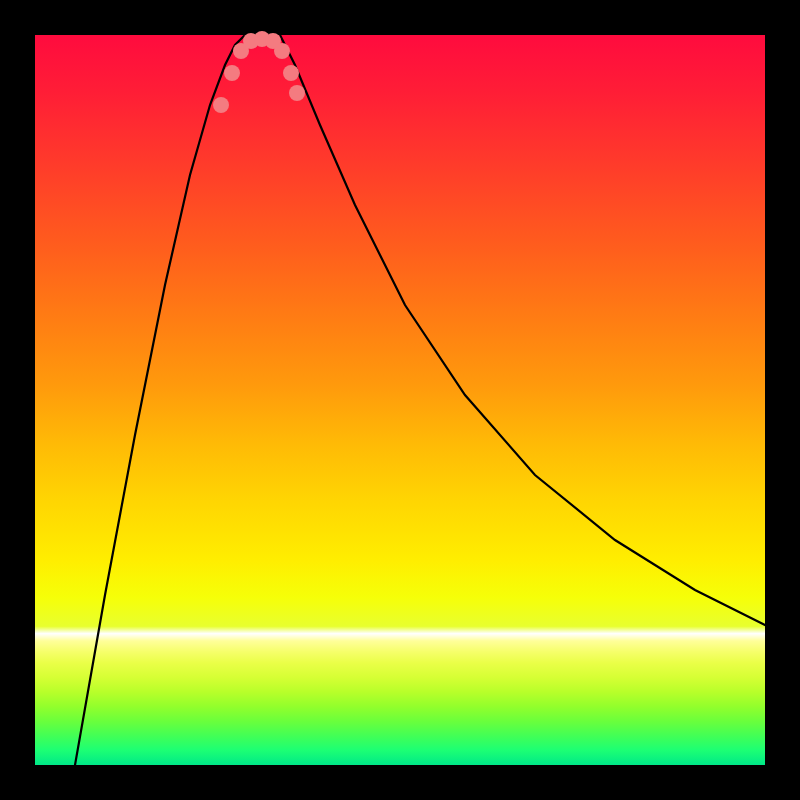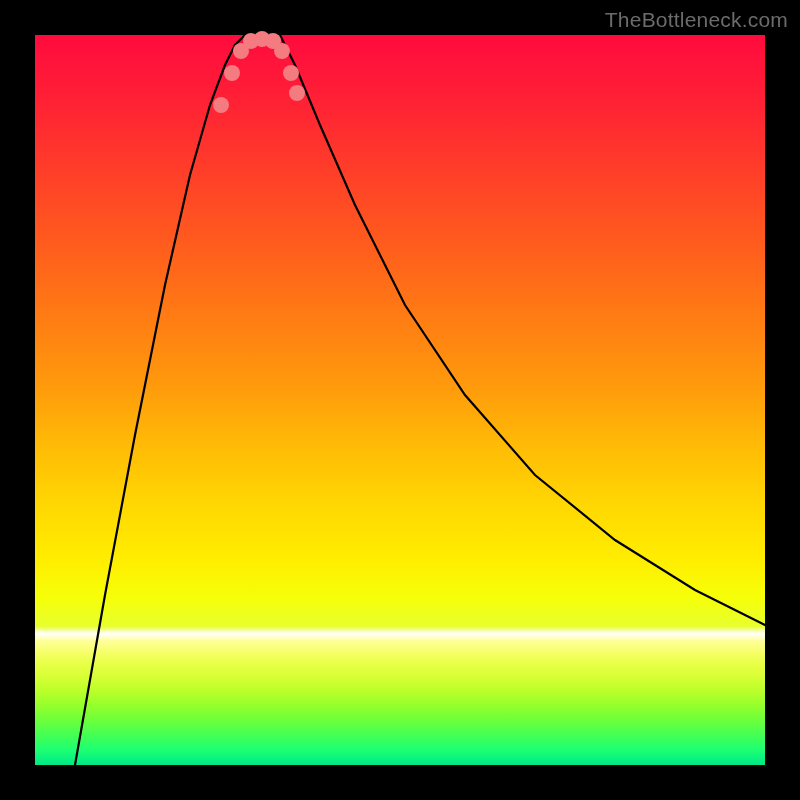--- a/index.html
+++ b/index.html
@@ -74,21 +74,20 @@
     stroke-linecap: round;
   }
   .marker {
     fill: #f47b80;
   }
 </style>
 </head>
 <body>
 
 <div class="frame">
-  <div class="watermark">TheBottleneck.com</div>
 
   <div class="plot">
     <svg class="curve" viewBox="0 0 730 730" preserveAspectRatio="none">
       <path id="left-branch" class="thin-stroke" d="M40 730 L70 560 L100 400 L130 250 L155 140 L175 70 L190 30 L200 10 L210 0"></path>
       <path id="right-branch" class="thin-stroke" d="M245 0 L260 30 L285 90 L320 170 L370 270 L430 360 L500 440 L580 505 L660 555 L730 590"></path>
       <g id="markers">
           <circle cx="186" cy="70" r="8" class="marker" fill="#f47b80"></circle>
           <circle cx="197" cy="38" r="8" class="marker" fill="#f47b80"></circle>
           <circle cx="206" cy="16" r="8" class="marker" fill="#f47b80"></circle>
           <circle cx="216" cy="6" r="8" class="marker" fill="#f47b80"></circle>

